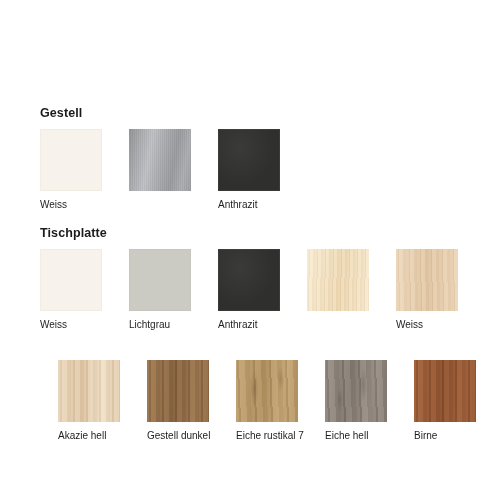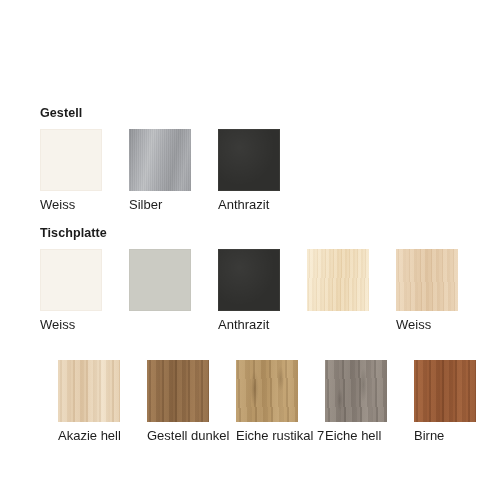--- a/index.html
+++ b/index.html
@@ -58,21 +58,21 @@
     height: 62px;
     display: block;
     position: relative;
     overflow: hidden;
     box-sizing: border-box;
   }
 
   .swatch-label {
     display: block;
     font-family: "Liberation Sans", sans-serif;
-    font-size: 13px;
+    font-size: 10px;
     color: #1d1d1d;
     margin-top: 8px;
     line-height: 12px;
     white-space: nowrap;
   }
 
   
   .sw-weiss {
     background: #f7f3ec;
     box-shadow: inset 0 0 0 1px #f2ece3;
@@ -242,21 +242,20 @@
 
     <div class="row">
 
       <div class="swatch-cell">
         <span class="swatch sw-weiss"></span>
         <span class="swatch-label">Weiss</span>
       </div>
 
       <div class="swatch-cell">
         <span class="swatch sw-silber"></span>
-        <span class="swatch-label">Silber</span>
       </div>
 
       <div class="swatch-cell">
         <span class="swatch sw-anthrazit"></span>
         <span class="swatch-label">Anthrazit</span>
       </div>
 
     </div>
   </div>
 
@@ -265,20 +264,21 @@
 
     <div class="row">
 
       <div class="swatch-cell">
         <span class="swatch sw-weiss"></span>
         <span class="swatch-label">Weiss</span>
       </div>
 
       <div class="swatch-cell">
         <span class="swatch sw-lichtgrau"></span>
+        <span class="swatch-label">Lichtgrau</span>
       </div>
 
       <div class="swatch-cell">
         <span class="swatch sw-anthrazit"></span>
         <span class="swatch-label">Anthrazit</span>
       </div>
 
       <div class="swatch-cell">
         <span class="swatch wood sw-ahorn"></span>
       </div>

